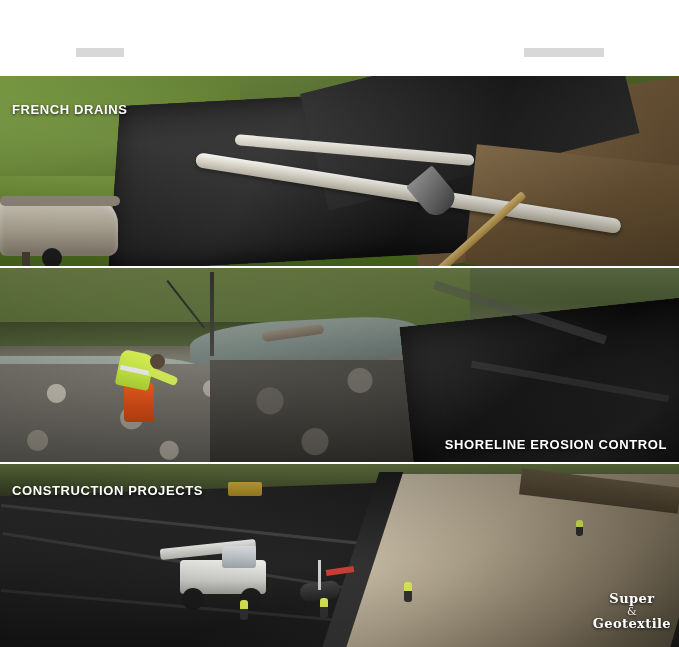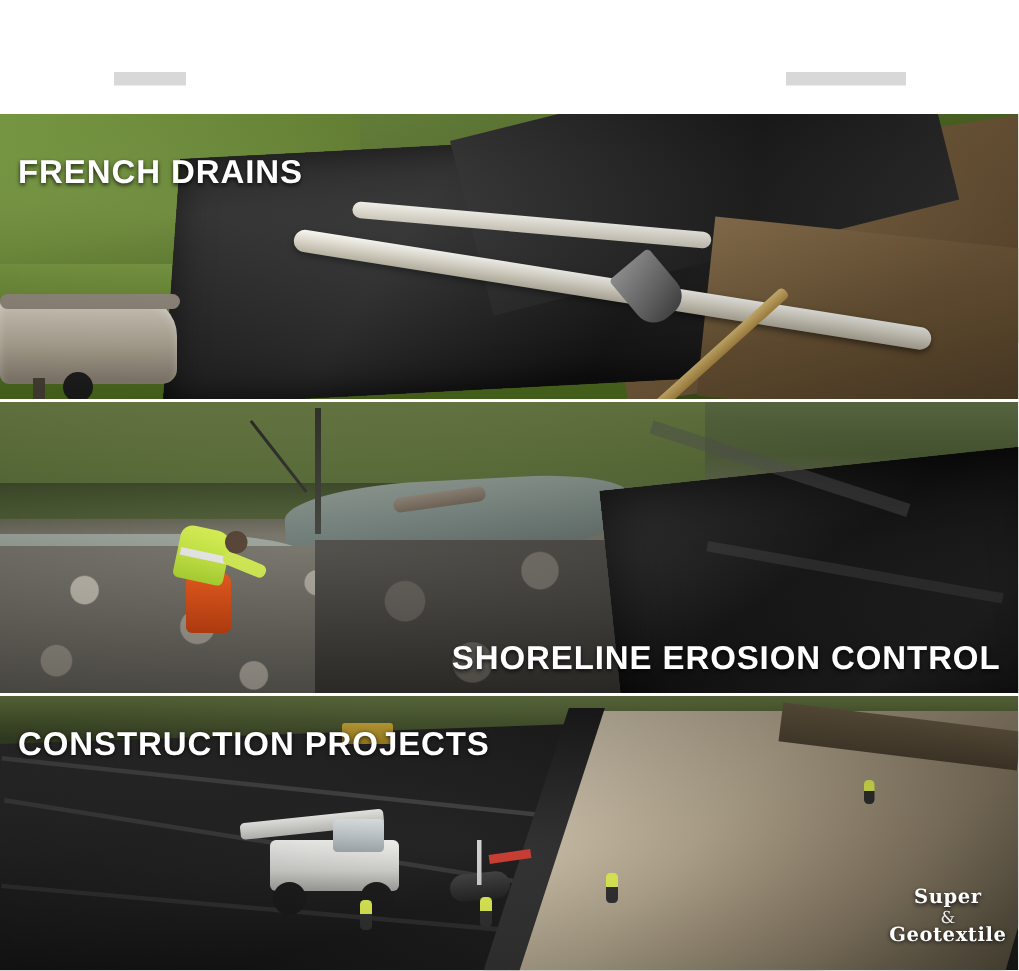--- a/index.html
+++ b/index.html
@@ -57,21 +57,21 @@
     overflow: hidden;
   }
   .panel-1 { top: 76px;  height: 190px; }
   .panel-2 { top: 268px; height: 194px; }
   .panel-3 { top: 464px; height: 183px; }
 
   .caption {
     position: absolute;
     font-family: "Liberation Sans", sans-serif;
     font-weight: bold;
-    font-size: 22px;
+    font-size: 13px;
     letter-spacing: 0.6px;
     color: #ffffff;
     text-shadow: 0 1px 3px rgba(0,0,0,0.75);
     white-space: nowrap;
   }
   .cap-1 { left: 12px; top: 26px; }
   .cap-2 { right: 12px; bottom: 10px; }
   .cap-3 { left: 12px; top: 19px; }
 
   

